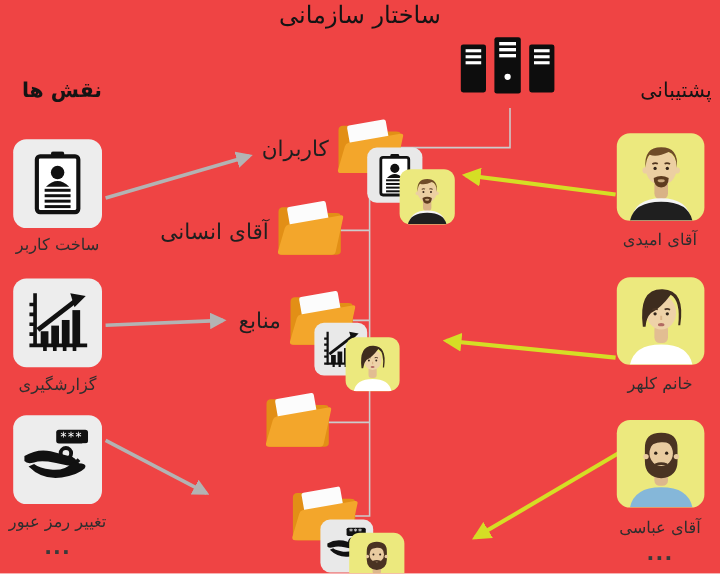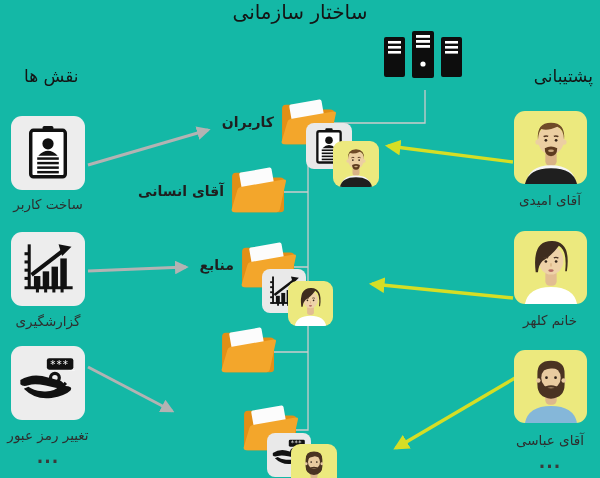--- a/index.html
+++ b/index.html
@@ -1,32 +1,32 @@
 <!DOCTYPE html>
 <html lang="fa"><head>
 <meta charset="utf-8">
 <style>
   html,body{margin:0;padding:0;background:#fff;}
-  #stage{position:relative;width:600px;height:478px;background:#14b8a6;overflow:hidden;
+  #stage{position:relative;width:600px;height:478px;background:#ef4444;overflow:hidden;
          font-family:"DejaVu Sans",sans-serif;color:#111;}
   .abs{position:absolute;}
   .layer{position:absolute;left:0;top:0;z-index:1;}
   .title{left:0;top:6;width:600px;text-align:center;font-size:20px;color:#141414;z-index:2;}
   .hdr{font-size:17px;color:#141414;z-index:2;}
   .server-box{left:381px;top:29px;width:84px;height:50px;z-index:2;}
   .server-label{left:361px;top:77px;width:124px;text-align:center;
                 font-family:"Liberation Serif","DejaVu Serif",serif;font-size:15px;color:#1d1d1d;z-index:2;}
   .card{width:74px;height:74px;background:#ededed;border-radius:11px;z-index:2;
         display:flex;align-items:center;justify-content:center;}
   .expert{width:73px;height:73px;background:#ece97e;border-radius:11px;z-index:2;
         display:flex;align-items:flex-end;justify-content:center;overflow:hidden;}
   .clabel{width:120px;text-align:center;font-size:13.5px;color:#2e2e2e;z-index:2;}
   .dots{width:120px;text-align:center;font-size:17px;font-weight:bold;letter-spacing:1px;color:#3a3a3a;z-index:2;}
   .folder{width:62px;height:50px;z-index:2;}
-  .flabel{font-size:14px;color:#1f1f1f;z-index:2;font-weight:bold;}
+  .flabel{font-size:18px;color:#1f1f1f;z-index:2;}
   .badge-gray{background:#e9e9e9;border-radius:8px;display:flex;align-items:center;justify-content:center;z-index:3;}
   .badge-yellow{background:#ece97e;border-radius:9px;display:flex;align-items:flex-end;justify-content:center;overflow:hidden;z-index:4;}
   svg{display:block;}
 </style>
 </head>
 <body>
 
 <div id="stage">
 
   <svg width="0" height="0" style="position:absolute" aria-hidden="true">
@@ -169,21 +169,21 @@
   </svg>
 
   <div class="abs title" dir="rtl">ساختار سازمانی</div>
 
   <div class="abs server-box">
     <svg width="84" height="50">
         <use href="#sym-server"></use>
       </svg>
   </div>
 
-  <div class="abs hdr" dir="rtl" style="left:24px;top:66px;width:80px;text-align:left;">نقش ها</div>
+  <div class="abs hdr" dir="rtl" style="left:5px;top:66px;width:80px;text-align:right;font-weight:bold;">نقش ها</div>
   <div class="abs hdr" dir="rtl" style="left:505px;top:66px;width:88px;text-align:right;">پشتیبانی</div>
 
   <div class="abs folder" style="left:278px;top:99px;">
     <svg width="62" height="50">
         <use href="#sym-folder"></use>
       </svg>
     </div>
   <div class="abs flabel" dir="rtl" style="left:164px;top:114px;width:110px;">کاربران</div>
 
   <div class="abs folder" style="left:228px;top:167px;">

